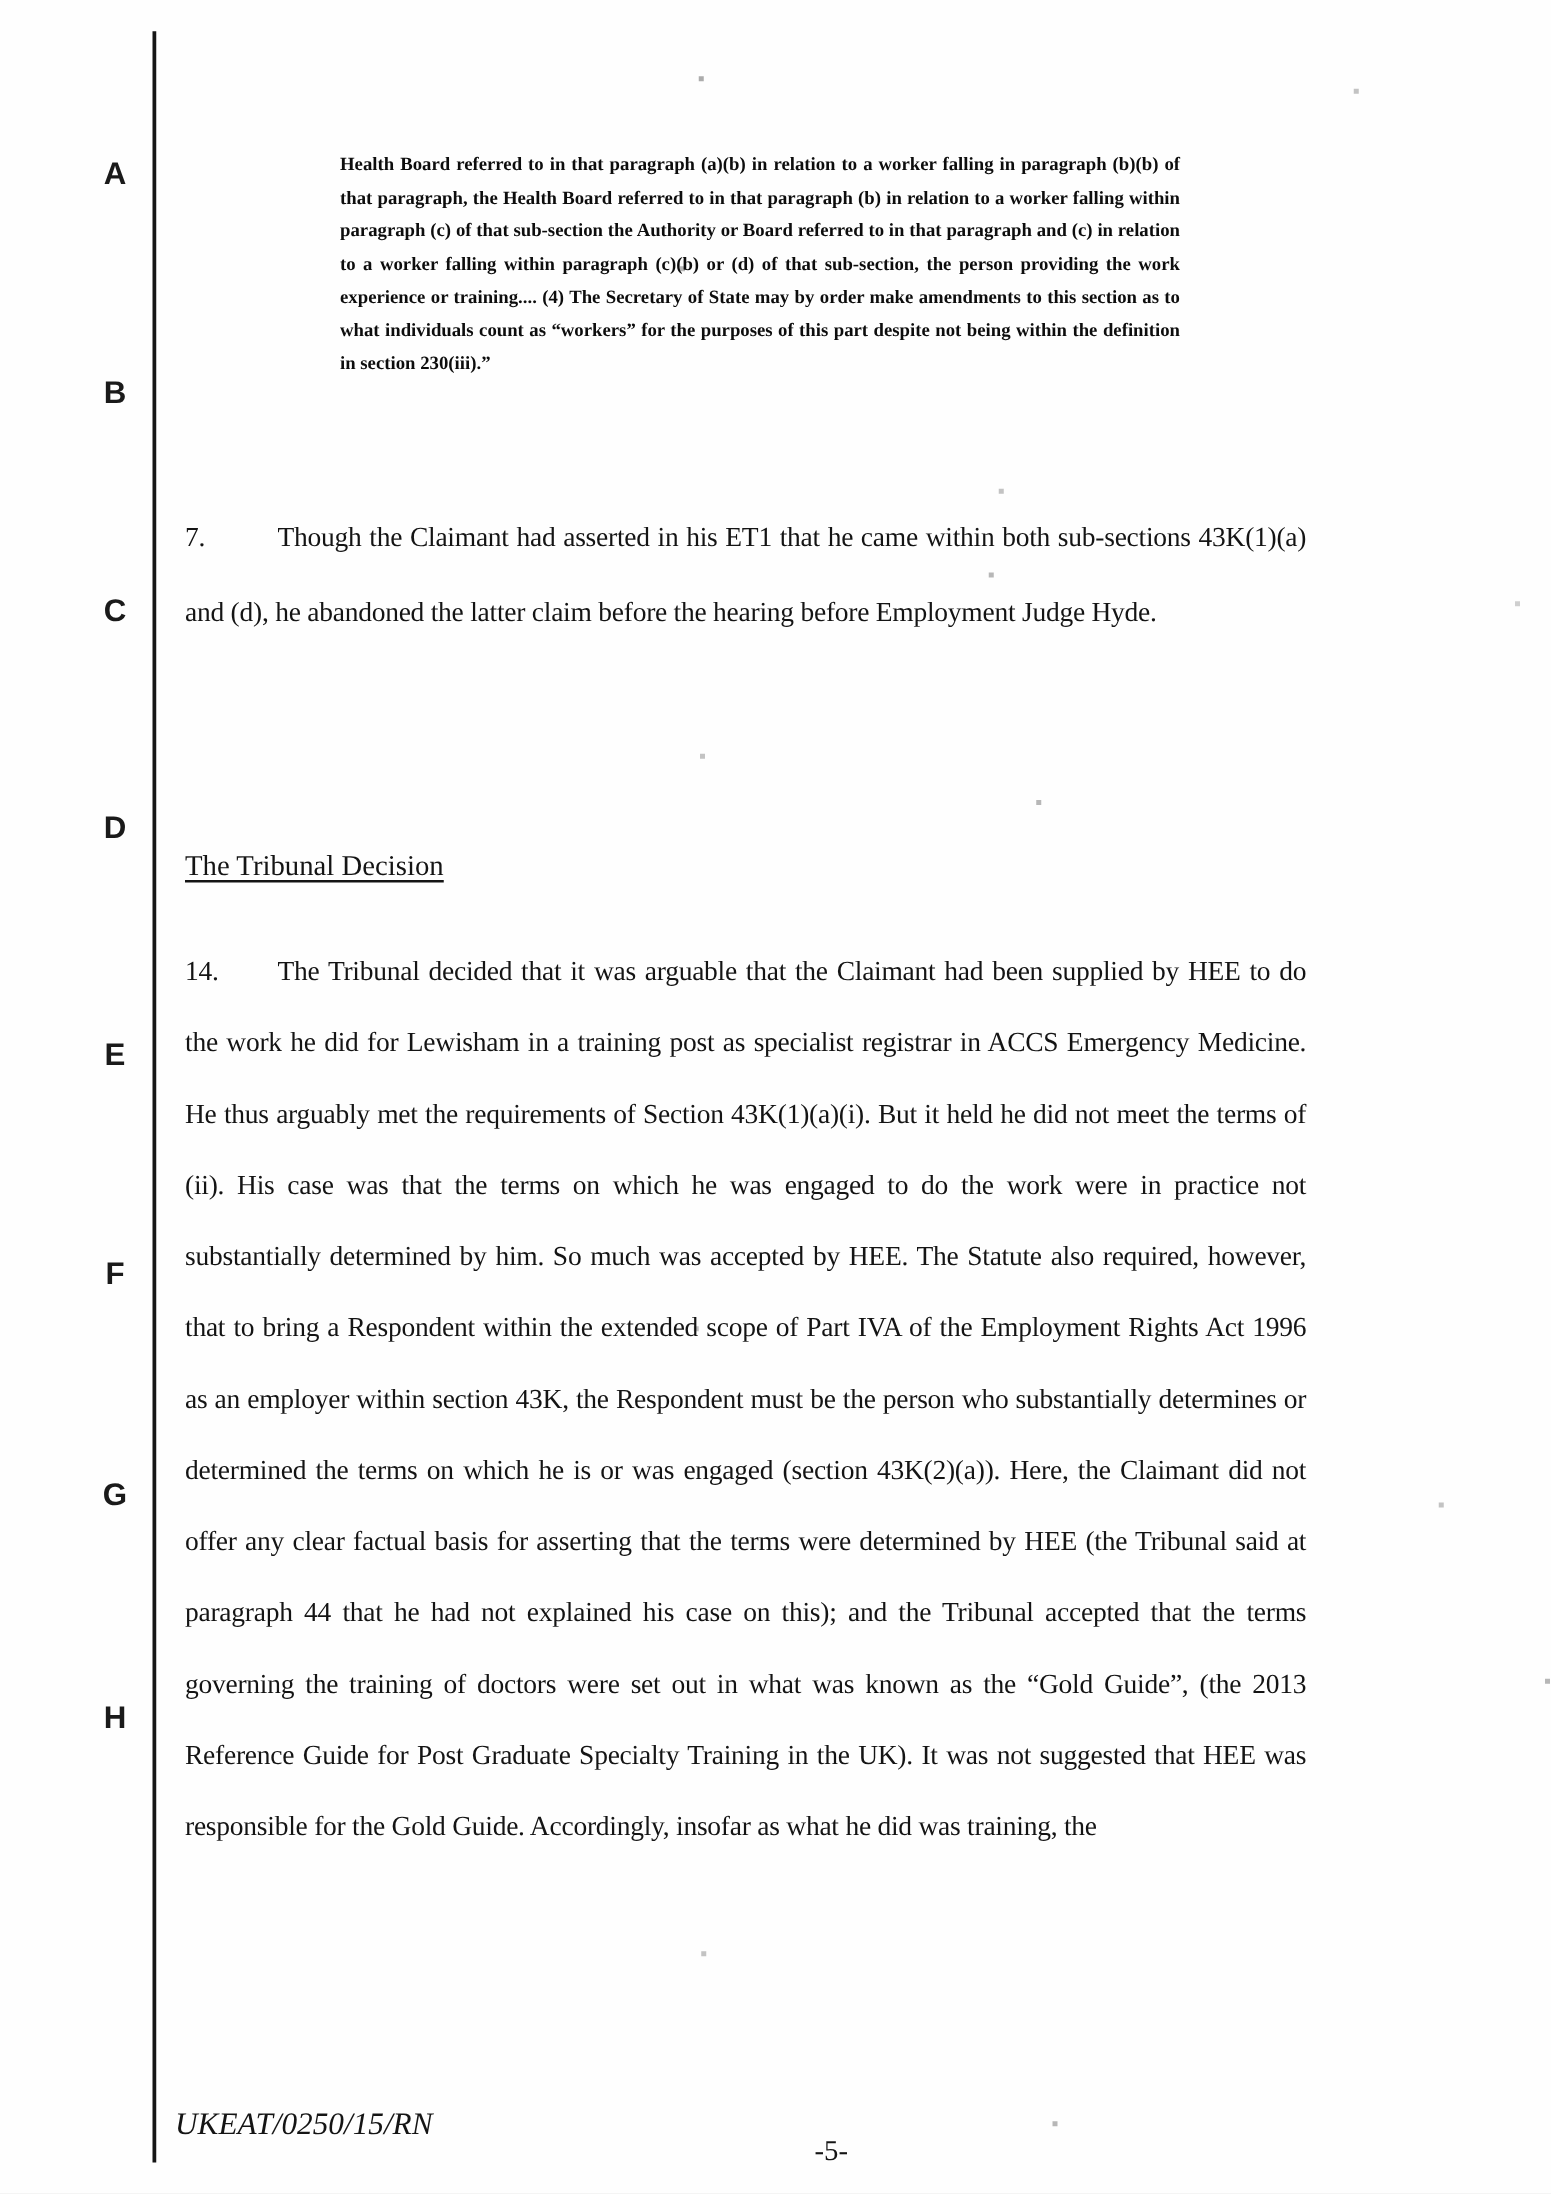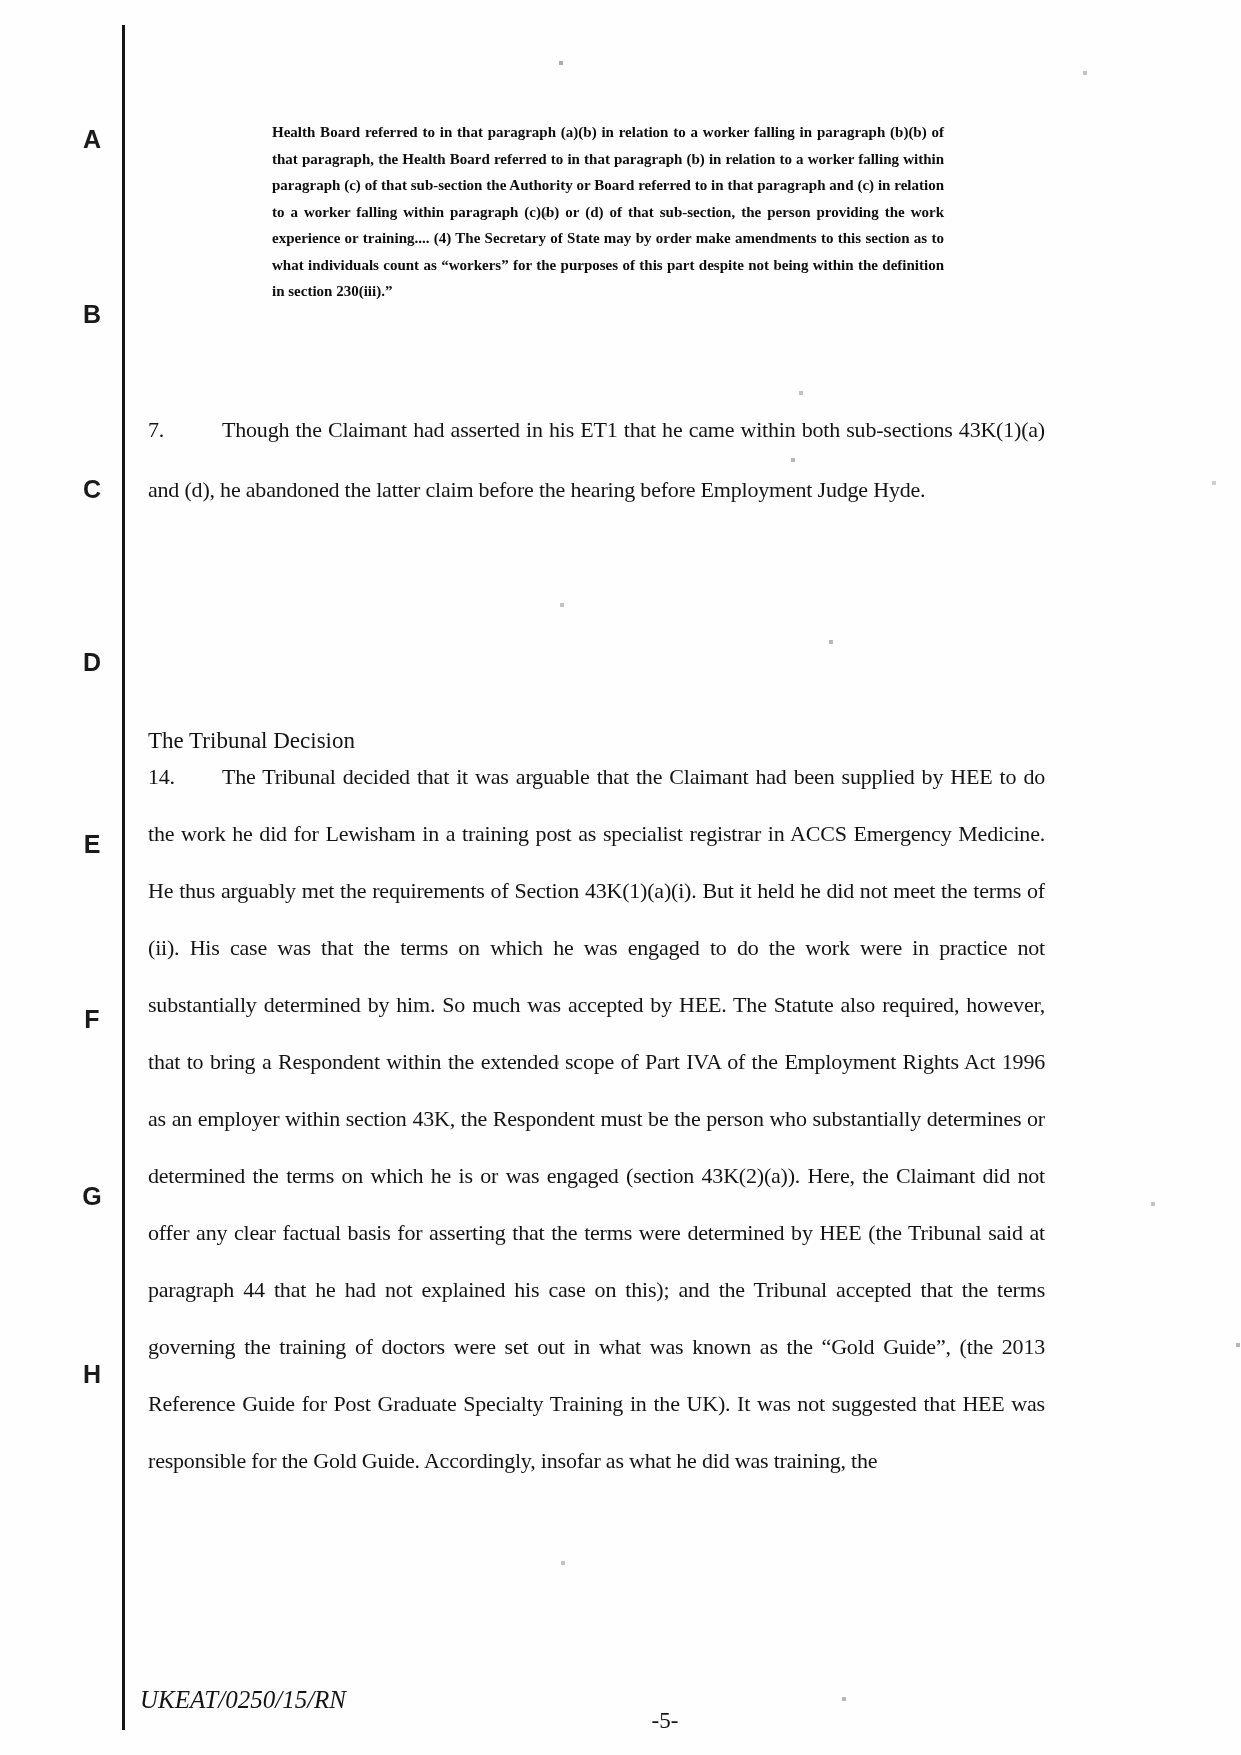--- a/index.html
+++ b/index.html
@@ -67,23 +67,24 @@
   }
   .para13 { top: 400px; line-height: 60px; }
   .para14 { top: 748px; }
   .pnum {
     display: inline-block;
     width: 74px;
   }
   .section-heading {
     position: absolute;
     left: 148px;
-    top: 728px;
+    top: 680px;
     font-size: 23px;
     color: #141414;
+    text-decoration: underline;
     text-underline-offset: 4px;
   }
   .footer-case {
     position: absolute;
     left: 140px;
     top: 1686px;
     font-size: 25px;
     color: #141414;
     font-style: italic;
   }

